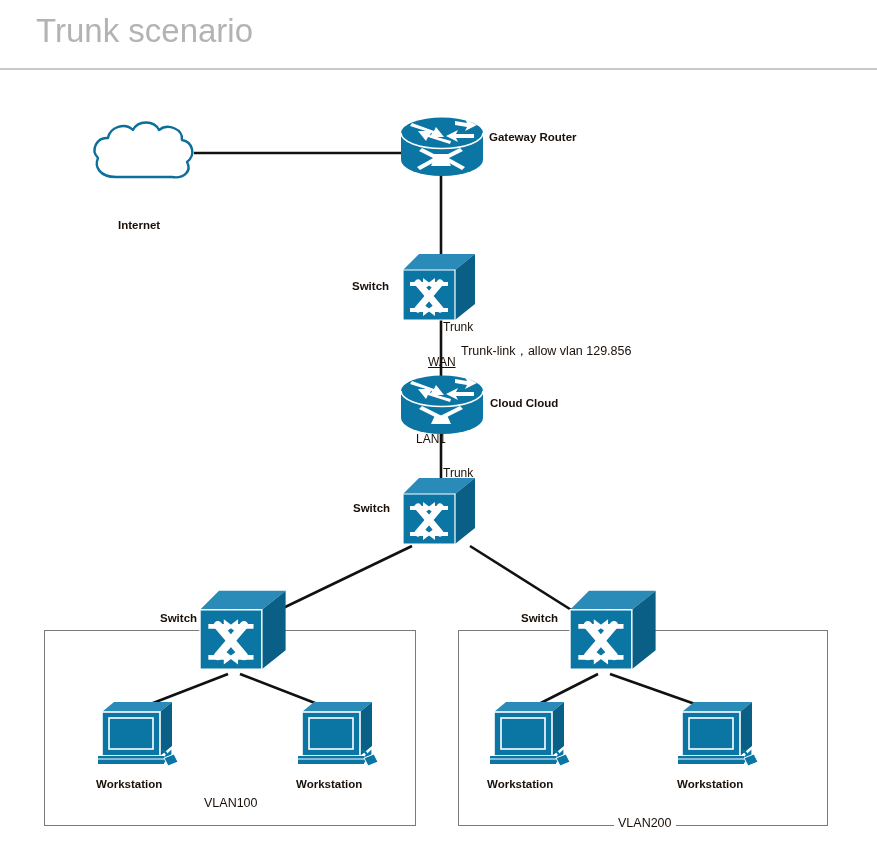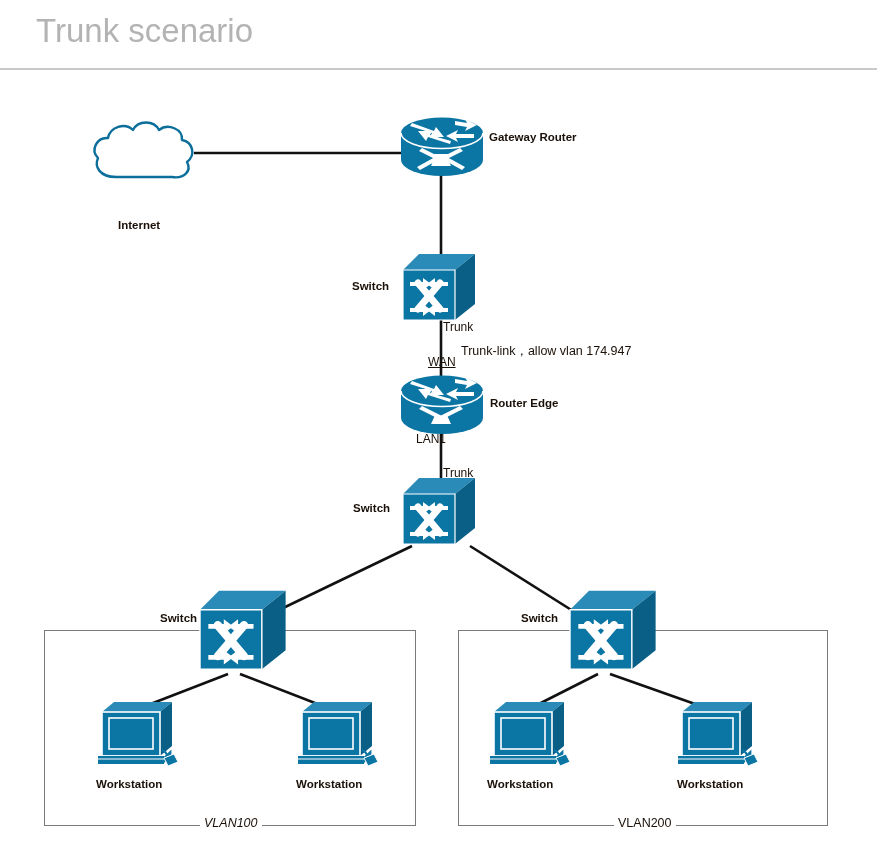--- a/index.html
+++ b/index.html
@@ -108,21 +108,21 @@
 
         <line x1="228" y1="604" x2="135" y2="640"></line>
         <line x1="240" y1="604" x2="333" y2="640"></line>
 
         <line x1="598" y1="604" x2="527" y2="640"></line>
         <line x1="610" y1="604" x2="712" y2="640"></line>
       </g>
     </svg>
 
     <div class="vlan-box" style="left:44px; top:560px; width:372px; height:196px;"></div>
-    <div class="vlan-label" style="left:200px; top:746px;font-style:italic;">VLAN100</div>
+    <div class="vlan-label" style="left:200px; top:726px;">VLAN100</div>
 
     <div class="vlan-box" style="left:458px; top:560px; width:370px; height:196px;"></div>
     <div class="vlan-label" style="left:614px; top:746px;">VLAN200</div>
 
     <div class="icon" style="left:88px; top:47px;">
       <svg width="110" height="72" viewBox="0 0 110 72">
         <path d="M28 60 C12 60 6 50 10 41 C2 33 9 20 20 21
                  C22 10 37 5 45 13 C50 3 66 3 71 13
                  C80 6 95 12 94 23 C105 25 108 38 99 45
                  C104 54 96 62 84 60 Z" fill="#ffffff" stroke="#0b6e9b" stroke-width="2.4" stroke-linejoin="round"></path>
@@ -172,42 +172,42 @@
         </g>
         <g stroke="#ffffff" stroke-width="7" stroke-linecap="round" fill="none">
           <line x1="15" y1="31" x2="37" y2="57"></line>
           <line x1="37" y1="31" x2="15" y2="57"></line>
         </g>
       </svg>
     </div>
     <div class="node-label" style="left:352px; top:210px;">Switch</div>
     <div class="port-label" style="left:443px; top:250px;">Trunk</div>
 
-    <div class="note-label" style="left:461px; top:273px;">Trunk-link，allow vlan 174.947</div>
+    <div class="note-label" style="left:461px; top:273px;">Trunk-link，allow vlan 129.856</div>
 
     <div class="port-label" style="left:428px; top:285px;text-decoration:underline;">WAN</div>
 
     <div class="icon" style="left:399px; top:305px;">
       <svg width="86" height="60" viewBox="0 0 86 60">
         <path d="M2 16 L2 43 A41 16 0 0 0 84 43 L84 16 Z" fill="#0b75a4"></path>
         <ellipse cx="43" cy="16" rx="41" ry="15.5" fill="#0b75a4"></ellipse>
         <path d="M2 16 A41 15.5 0 0 0 84 16" fill="none" stroke="#ffffff" stroke-width="1.6"></path>
         <g fill="#ffffff">
           <path d="M11 9 L33 16 L31 20 L45 20 L37 10 L35 14 L13 6 Z"></path>
           <path d="M52 24 L31 18 L33 14 L19 14 L27 24 L29 20 L51 27 Z"></path>
           <path d="M56 4 L68 6 L66 2 L78 8 L66 14 L68 10 L56 8 Z"></path>
           <path d="M75 21 L57 21 L59 25 L47 19 L59 13 L57 17 L75 17 Z"></path>
         </g>
         <g fill="#ffffff">
           <path d="M20 34 L42 45 L40 49 L52 49 L47 38 L45 42 L23 31 Z"></path>
           <path d="M64 34 L42 45 L44 49 L32 49 L37 38 L39 42 L61 31 Z"></path>
         </g>
       </svg>
     </div>
-    <div class="node-label" style="left:490px; top:327px;">Router Edge</div>
+    <div class="node-label" style="left:490px; top:327px;">Cloud Cloud</div>
     <div class="port-label" style="left:416px; top:362px;">LAN1</div>
 
     <div class="port-label" style="left:443px; top:396px;">Trunk</div>
 
     <div class="icon" style="left:403px; top:406px;">
       <svg width="74" height="70" viewBox="0 0 74 70">
         <polygon points="0,18 52,18 52,68 0,68" fill="#0b75a4"></polygon>
         <polygon points="0,18 16,2 72,2 52,18" fill="#2a8bb8"></polygon>
         <polygon points="52,18 72,2 72,52 52,68" fill="#095f86"></polygon>
         <polygon points="0,18 52,18 52,68 0,68" fill="none" stroke="#ffffff" stroke-width="1.2"></polygon>

